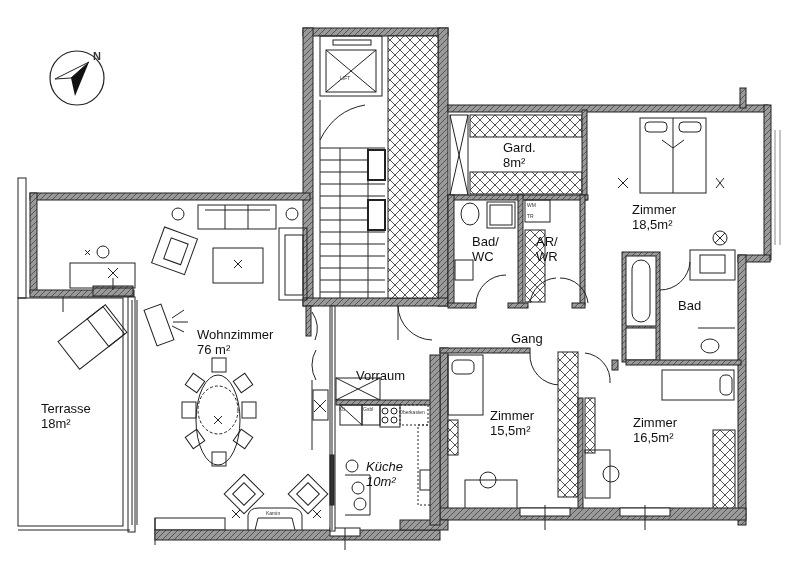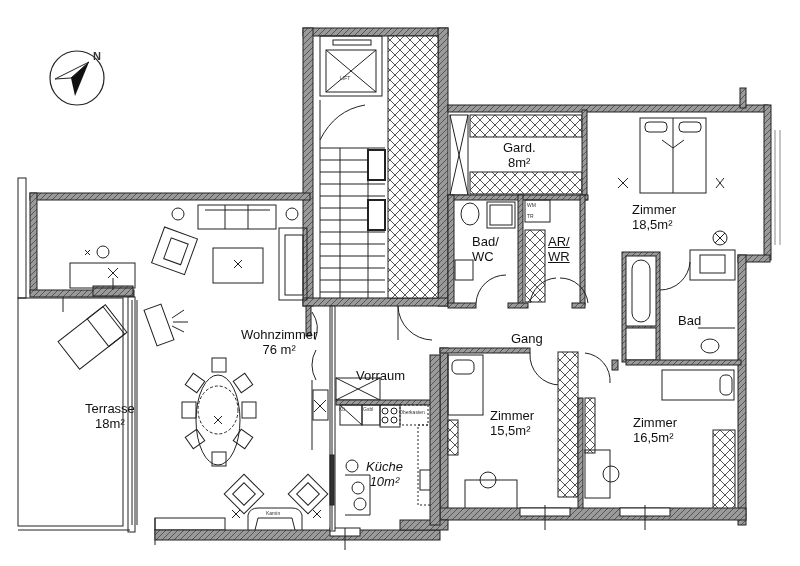--- a/index.html
+++ b/index.html
@@ -1,18 +1,18 @@
 <!DOCTYPE html>
 <html><head>
 <meta charset="utf-8">
 <style>
   html, body { margin:0; padding:0; background:#ffffff; }
   body { width:800px; height:566px; position:relative; overflow:hidden; font-family:"Liberation Sans", sans-serif; }
   .plan { position:absolute; left:0; top:0; width:800px; height:566px; }
-  .label { position:absolute; font-family:"Liberation Sans", sans-serif; font-size:13px; color:#111; line-height:15px; text-align:center; white-space:nowrap; }
+  .label { position:absolute; font-family:"Liberation Sans", sans-serif; font-size:13px; color:#111; line-height:15px; text-align:left; white-space:nowrap; }
   .label span { display:block; }
   .compass { position:absolute; left:49px; top:48px; width:58px; height:58px; }
   .tiny { position:absolute; font-size:5px; color:#333; font-family:"Liberation Sans", sans-serif; }
 </style>
 </head>
 <body>
 
 <svg class="plan" viewBox="0 0 800 566" xmlns="http://www.w3.org/2000/svg">
   <defs>
     <pattern id="wallpat" width="6" height="6" patternUnits="userSpaceOnUse">
@@ -247,38 +247,38 @@
   <span>8m²</span>
 </div>
 <div class="label" style="left:632px;top:202px;text-align:left;">
   <span>Zimmer</span>
   <span>18,5m²</span>
 </div>
 <div class="label" style="left:472px;top:234px;text-align:left;">
   <span>Bad/</span>
   <span>WC</span>
 </div>
-<div class="label" style="left:548px;top:234px;text-align:right;text-decoration:underline;">
+<div class="label" style="left:536px;top:234px;text-align:right;">
   <span>AR/</span>
   <span>WR</span>
 </div>
-<div class="label" style="left:678px;top:313px;">
+<div class="label" style="left:678px;top:298px;">
   <span>Bad</span>
 </div>
 <div class="label" style="left:511px;top:318px;margin-top:13px;">
   <span>Gang</span>
 </div>
-<div class="label" style="left:197px;top:327px;margin-left:44px;">
+<div class="label" style="left:197px;top:327px;">
   <span>Wohnzimmer</span>
   <span>76 m²</span>
 </div>
 <div class="label" style="left:356px;top:368px;">
   <span>Vorraum</span>
 </div>
-<div class="label" style="left:41px;top:401px;margin-left:44px;">
+<div class="label" style="left:41px;top:401px;">
   <span>Terrasse</span>
   <span>18m²</span>
 </div>
 <div class="label" style="left:490px;top:408px;text-align:left;">
   <span>Zimmer</span>
   <span>15,5m²</span>
 </div>
 <div class="label" style="left:633px;top:415px;text-align:left;">
   <span>Zimmer</span>
   <span>16,5m²</span>

